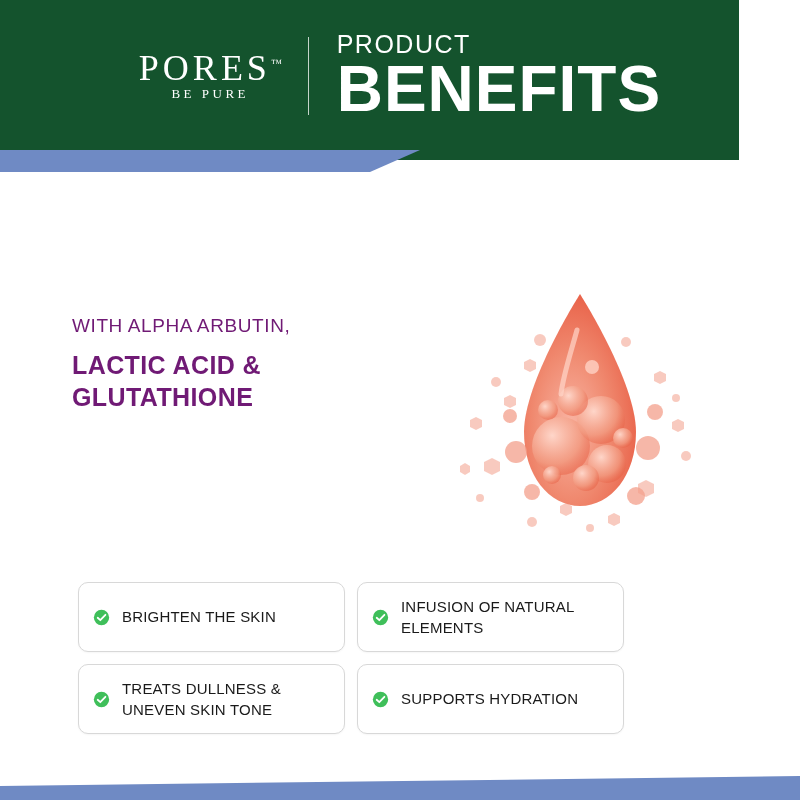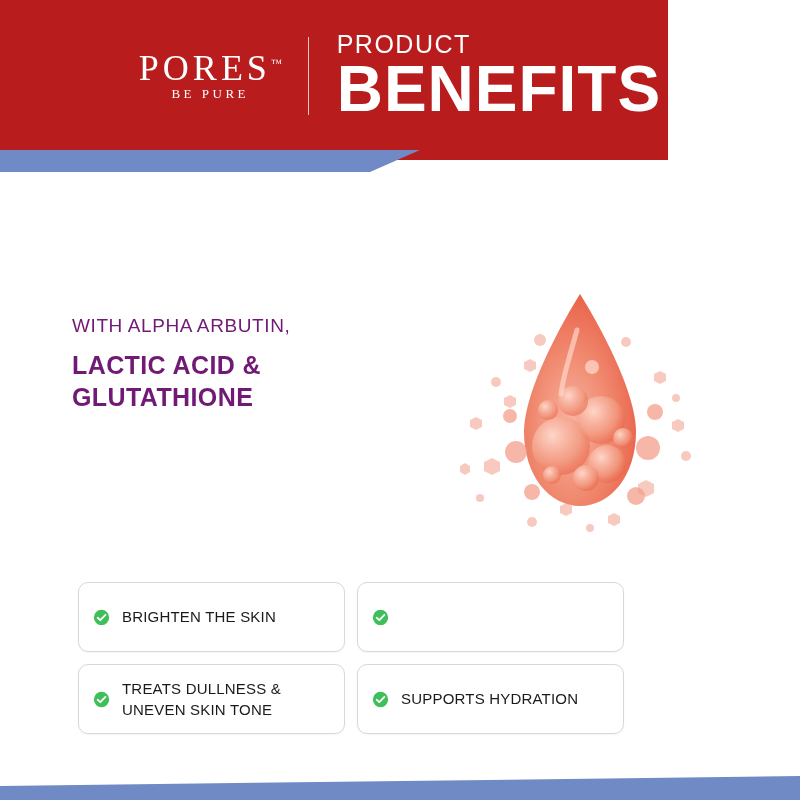--- a/index.html
+++ b/index.html
@@ -12,22 +12,22 @@
   .page {
     position: relative;
     width: 800px; height: 800px;
     background: #ffffff;
   }
 
   
   .header {
     position: absolute;
     top: 0; left: 0;
-    width: 668px; height: 160px;
-    background: #b91c1c;
+    width: 739px; height: 160px;
+    background: #14532d;
     overflow: hidden;
   }
   .header-inner {
     position: absolute;
     top: 0; left: 0;
     width: 800px; height: 152px;
     display: flex;
     align-items: center;
     justify-content: center;
   }
@@ -258,20 +258,21 @@
       <span class="benefit-label">BRIGHTEN THE SKIN</span>
     </div>
 
     <div class="benefit">
       <span class="check">
         <svg viewBox="0 0 20 20" width="17" height="17">
             <circle cx="10" cy="10" r="9" fill="#3fbf5a"></circle>
             <path d="M5.5 10.3 L8.6 13.2 L14.6 6.8" stroke="#ffffff" stroke-width="2.1" fill="none" stroke-linecap="round" stroke-linejoin="round"></path>
           </svg>
       </span>
+      <span class="benefit-label">INFUSION OF NATURAL ELEMENTS</span>
     </div>
 
     <div class="benefit">
       <span class="check">
         <svg viewBox="0 0 20 20" width="17" height="17">
             <circle cx="10" cy="10" r="9" fill="#3fbf5a"></circle>
             <path d="M5.5 10.3 L8.6 13.2 L14.6 6.8" stroke="#ffffff" stroke-width="2.1" fill="none" stroke-linecap="round" stroke-linejoin="round"></path>
           </svg>
       </span>
       <span class="benefit-label">TREATS DULLNESS &amp; UNEVEN SKIN TONE</span>

